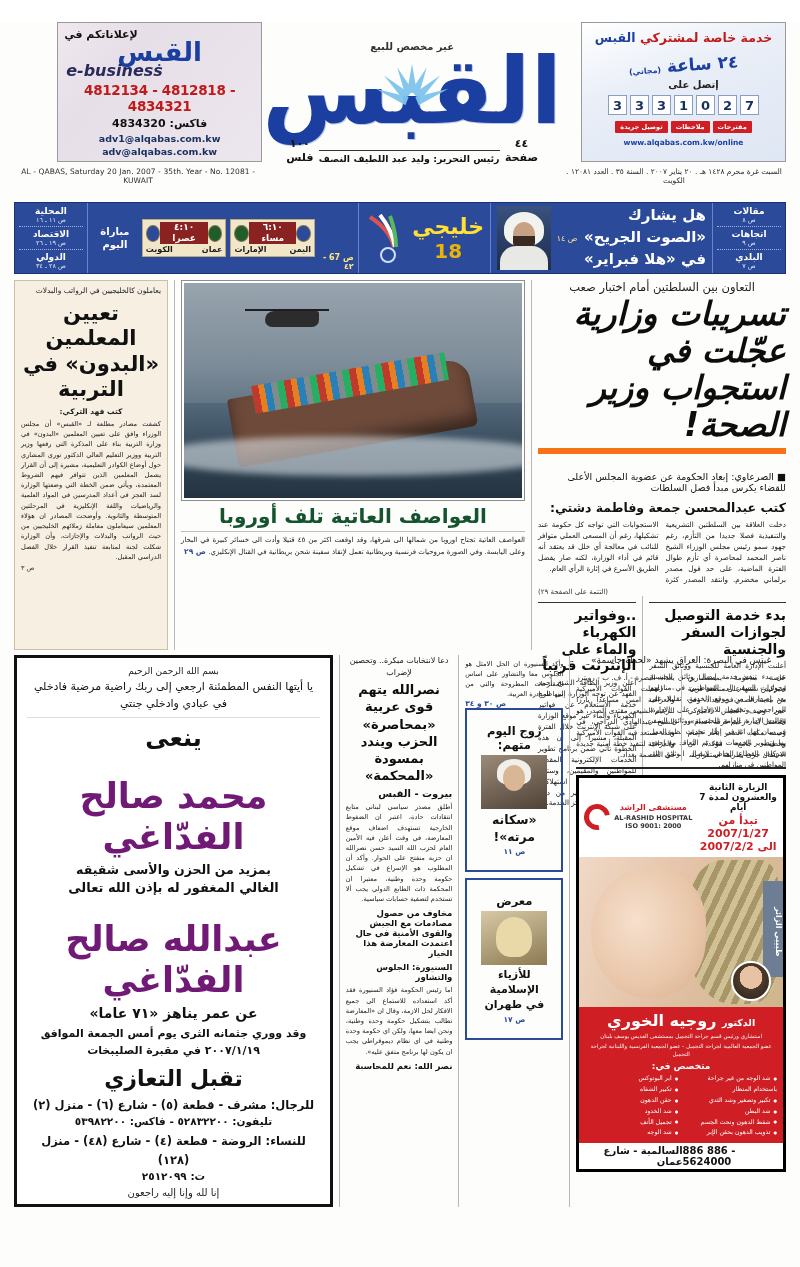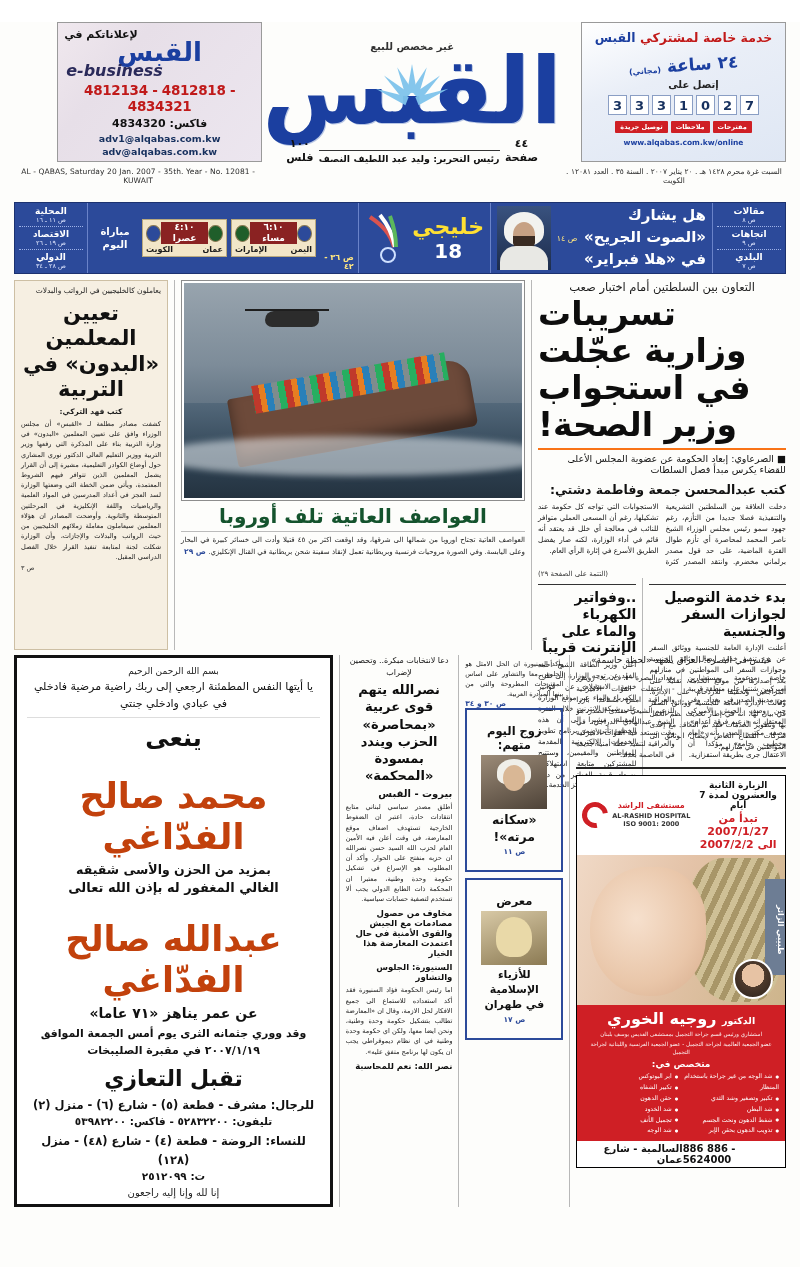--- a/index.html
+++ b/index.html
@@ -184,21 +184,21 @@
     position: absolute; left: 50%; bottom: 0; transform: translateX(-50%);
     width: 48px; height: 24px; background: #e8e8e4; border-radius: 16px 16px 0 0;
   }
 
   .nav-gulf {
     width: 132px; display: flex; align-items: center; justify-content: center;
     gap: 4px; border-left: 1px solid #6a83c9;
   }
   .gulf-text { text-align: center; }
   .gulf-text .g1 { color: #ffe033; font-size: 22px; font-weight: bold; }
-  .gulf-text .g2 { color: #ffffff; font-size: 20px; font-weight: bold; }
+  .gulf-text .g2 { color: #eab308; font-size: 20px; font-weight: bold; }
   .gulf-logo { width: 44px; height: 50px; }
 
   .nav-matches {
     flex: 1.25; padding: 2px 4px; border-left: 1px solid #6a83c9;
     display: flex; align-items: center; gap: 4px;
   }
   .match-label { color: #fff; font-size: 10px; font-weight: bold; text-align: center; line-height: 1.3; }
   .match {
     background: #f2e6c8; border: 1px solid #b9a97e;
     padding: 2px 3px; width: 104px;
@@ -214,24 +214,24 @@
   .top-block {
     margin: 6px 14px 0 14px;
     display: flex; gap: 6px; height: 370px;
   }
   .rule-v { width: 1px; background: #b8b8b8; }
 
   .col-right-top { width: 248px; }
   .kicker-line { font-size: 11.5px; color: #1a1a1a; text-align: center; letter-spacing: 2px; padding-bottom: 2px; }
   .main-head {
     font-size: 33px; font-weight: bold; color: #0d0d0d;
-    line-height: 1.12; text-align: left; letter-spacing: -0.6px;
+    line-height: 1.12; text-align: right; letter-spacing: -0.6px; font-style: italic;
   }
   .sub-kick {
-    font-size: 9.5px; color: #111; border-top: 2px solid #f97316; margin-top: 4px; padding-top: 3px;
+    font-size: 9.5px; color: #111; border-top: 6px solid #f97316; margin-top: 4px; padding-top: 17px;
   }
   .byline { font-size: 12.5px; font-weight: bold; color: #111; line-height: 1.4; margin-top: 6px; }
   .body-text {
     font-size: 7.2px; color: #161616; line-height: 1.52; text-align: justify;
     column-count: 2; column-gap: 7px; margin-top: 4px;
   }
   .body-text.one { column-count: 1; }
   .sub-head {
     font-size: 14px; font-weight: bold; color: #0d0d0d; line-height: 1.2;
     letter-spacing: 1px; border-top: 1px solid #333; padding-top: 4px; margin-top: 6px;
@@ -297,21 +297,21 @@
   .obit {
     width: 378px; border: 3px solid #111; padding: 8px 10px 6px 10px;
     background: #fff; text-align: center;
   }
   .basmala { font-size: 9px; color: #222; margin-bottom: 3px; letter-spacing: 1px; }
   .ayah {
     font-size: 11px; color: #111; line-height: 1.5; margin-bottom: 6px;
     border-bottom: 1px solid #ddd; padding-bottom: 5px;
   }
   .yanaa { font-size: 24px; font-weight: bold; color: #111; margin: 2px 0; }
-  .deadname { font-size: 35px; font-weight: bold; color: #c2410c; line-height: 1.16; letter-spacing: -1px; margin-top: 24px; }
+  .deadname { font-size: 35px; font-weight: bold; color: #701a75; line-height: 1.16; letter-spacing: -1px; margin-top: 24px; }
   .rel { font-size: 12.5px; font-weight: bold; color: #111; margin: 5px 0 3px 0; }
   .rel2 { font-size: 13px; font-weight: bold; color: #111; margin-bottom: 4px; }
   .age { font-size: 14px; font-weight: bold; color: #111; margin-top: 5px; }
   .buried { font-size: 11px; font-weight: bold; color: #111; line-height: 1.5; margin-top: 5px; }
   .taazi { font-size: 22px; font-weight: bold; color: #111; margin: 7px 0 5px 0; }
   .addr { font-size: 11.5px; font-weight: bold; color: #111; line-height: 1.65; }
   .tel { font-size: 10.5px; font-weight: bold; color: #111; }
   .inna { font-size: 10px; color: #222; margin-top: 5px; letter-spacing: 1px; }
 
   .leb-col { width: 128px; }
@@ -337,21 +337,21 @@
   .mini-pg { font-size: 7.5px; color: #2c4a9a; text-align: center; font-weight: bold; margin-top: 2px; }
 
   
   .right-col { width: 252px; }
   .iraq-kick { font-size: 9px; color: #111; text-align: center; }
   .iraq-head {
     font-size: 17.5px; font-weight: bold; color: #0d0d0d; text-align: center;
     line-height: 1.28; letter-spacing: 1px; margin-top: 2px;
   }
   .hosp-ad {
-    border: 1px solid #000000; background: #fff; overflow: hidden;
+    border: 3px solid #000000; background: #fff; overflow: hidden;
   }
   .hosp-top { display: flex; align-items: center; padding: 4px 5px; gap: 6px; }
   .crescent {
     width: 26px; height: 26px; border-radius: 50%;
     border: 5px solid #cf1f25; border-right-color: transparent; transform: rotate(35deg);
     flex: none;
   }
   .hosp-name { font-size: 6.5px; font-weight: bold; color: #333; text-align: center; line-height: 1.3; }
   .hosp-name .ar { font-size: 8px; color: #cf1f25; }
   .hosp-dates { flex: 1; text-align: center; }
@@ -519,21 +519,21 @@
       </div>
       <svg class="gulf-logo" viewBox="0 0 44 50">
         <path d="M6 4 C18 12 26 20 30 34" stroke="#d9534f" stroke-width="4" fill="none"></path>
         <path d="M16 2 C24 12 29 22 31 34" stroke="#ffffff" stroke-width="4" fill="none"></path>
         <path d="M26 3 C30 14 32 24 32 34" stroke="#5cb85c" stroke-width="4" fill="none"></path>
         <circle cx="24" cy="42" r="7" fill="none" stroke="#cfe0ff" stroke-width="2"></circle>
       </svg>
     </div>
 
     <div class="nav-matches">
-      <div class="nav-pages">ص ٣٦ - ٤٢</div>
+      <div class="nav-pages">ص 67 - ٤٢</div>
       <div class="match">
         <div class="row1">
           <div class="crest"></div>
           <div class="time">٦:١٠ مساء</div>
           <div class="crest b"></div>
         </div>
         <div class="row2">
           <span>اليمن</span>
           <span>الإمارات</span>
         </div>

